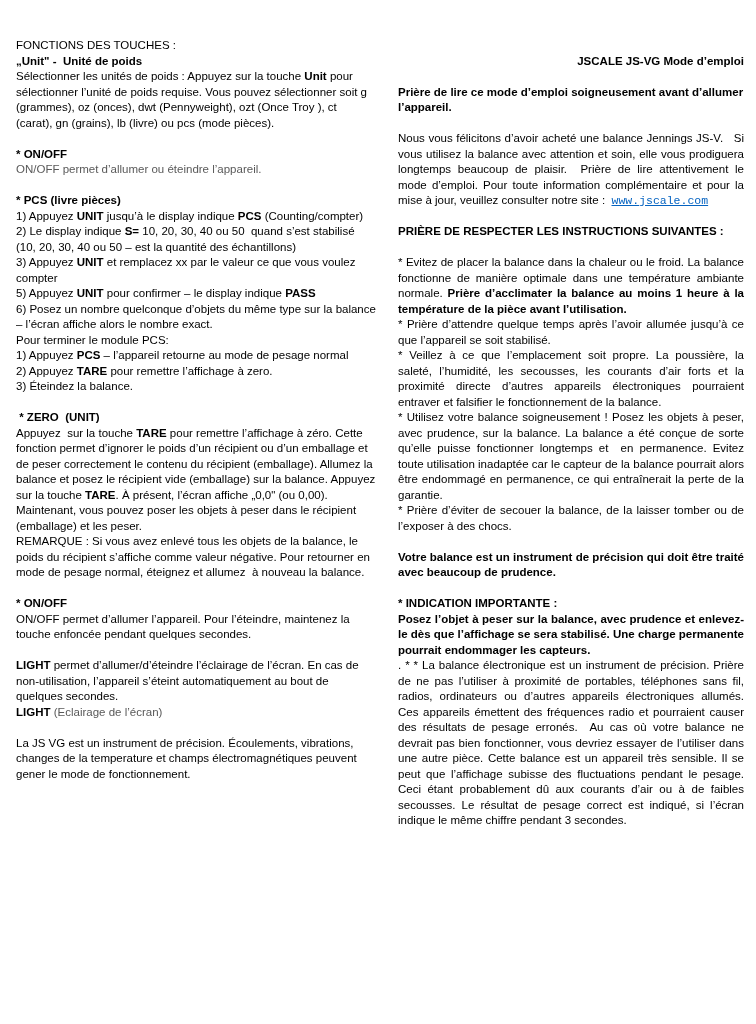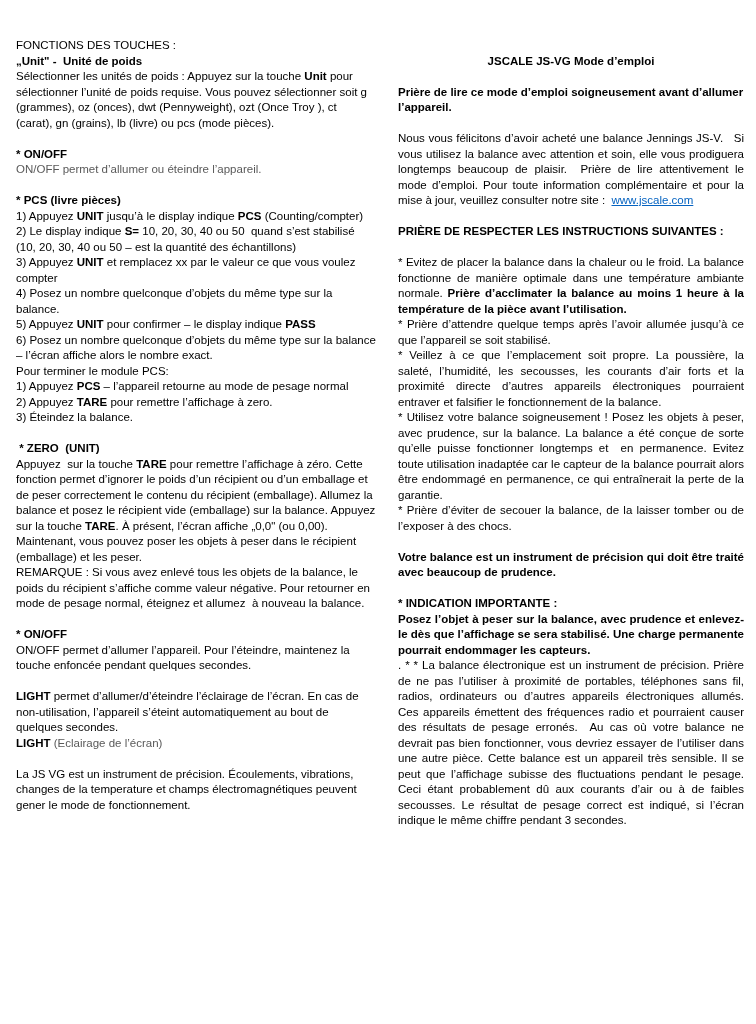--- a/index.html
+++ b/index.html
@@ -19,41 +19,40 @@
   .col {
     font-size: 11.5px;
     line-height: 15.5px;
   }
   .col-left  { width: 360px; flex: none; }
   .col-right { width: 346px; flex: none; }
   .para { margin: 0; white-space: pre-wrap; }
   .blank { height: 15.5px; }
   .b { font-weight: bold; }
   .light { color: #595959; }
-  .center { text-align: center; }
+  .center { text-align: right; }
   .justify { text-align: justify; }
-  a.link { text-decoration: underline; cursor: pointer; }
+  a.link { text-decoration: underline; cursor: pointer; font-family: Liberation Mono, monospace; }
 </style>
 </head>
 <body>
 
 <div class="page">
   <div class="col col-left">
       <div class="para"><span class="">FONCTIONS DES TOUCHES :</span></div>
       <div class="para"><span class="b">„Unit" -  Unité de poids</span></div>
       <div class="para"><span class="">Sélectionner les unités de poids : Appuyez sur la touche </span><span class="b">Unit</span><span class=""> pour sélectionner l’unité de poids requise. Vous pouvez sélectionner soit g (grammes), oz (onces), dwt (Pennyweight), ozt (Once Troy ), ct (carat), gn (grains), lb (livre) ou pcs (mode pièces).</span></div>
       <div class="blank"></div>
       <div class="para"><span class="b">* ON/OFF</span></div>
       <div class="para"><span class="light">ON/OFF permet d’allumer ou éteindre l’appareil.</span></div>
       <div class="blank"></div>
       <div class="para"><span class="b">* PCS (livre pièces)</span></div>
       <div class="para"><span class="">1) Appuyez </span><span class="b">UNIT</span><span class=""> jusqu’à le display indique </span><span class="b">PCS</span><span class=""> (Counting/compter)</span></div>
       <div class="para"><span class="">2) Le display indique </span><span class="b">S=</span><span class=""> 10, 20, 30, 40 ou 50  quand s’est stabilisé (10, 20, 30, 40 ou 50 – est la quantité des échantillons)</span></div>
       <div class="para"><span class="">3) Appuyez </span><span class="b">UNIT</span><span class=""> et remplacez xx par le valeur ce que vous voulez compter</span></div>
-      <div class="para"><span class="">4) Posez un nombre quelconque d’objets du même type sur la balance.</span></div>
       <div class="para"><span class="">5) Appuyez </span><span class="b">UNIT</span><span class=""> pour confirmer – le display indique </span><span class="b">PASS</span></div>
       <div class="para"><span class="">6) Posez un nombre quelconque d’objets du même type sur la balance – l’écran affiche alors le nombre exact.</span></div>
       <div class="para"><span class="">Pour terminer le module PCS:</span></div>
       <div class="para"><span class="">1) Appuyez </span><span class="b">PCS</span><span class=""> – l’appareil retourne au mode de pesage normal</span></div>
       <div class="para"><span class="">2) Appuyez </span><span class="b">TARE</span><span class=""> pour remettre l’affichage à zero.</span></div>
       <div class="para"><span class="">3) Éteindez la balance.</span></div>
       <div class="blank"></div>
       <div class="para"><span class="b"> * ZERO  (UNIT)</span></div>
       <div class="para"><span class="">Appuyez  sur la touche </span><span class="b">TARE</span><span class=""> pour remettre l’affichage à zéro. Cette fonction permet d’ignorer le poids d’un récipient ou d’un emballage et de peser correctement le contenu du récipient (emballage). Allumez la balance et posez le récipient vide (emballage) sur la balance. Appuyez sur la touche </span><span class="b">TARE</span><span class="">. À présent, l’écran affiche „0,0" (ou 0,00). Maintenant, vous pouvez poser les objets à peser dans le récipient (emballage) et les peser.</span></div>
       <div class="para"><span class="">REMARQUE : Si vous avez enlevé tous les objets de la balance, le poids du récipient s’affiche comme valeur négative. Pour retourner en mode de pesage normal, éteignez et allumez  à nouveau la balance.</span></div>

